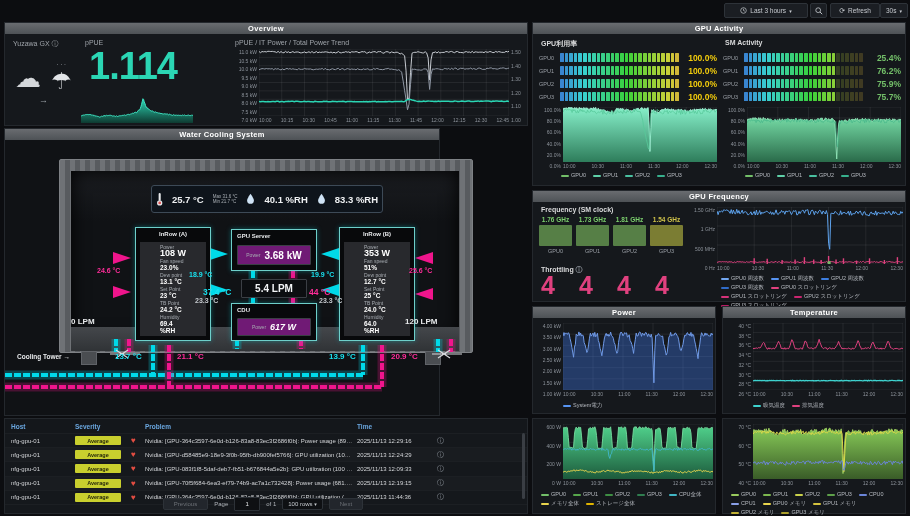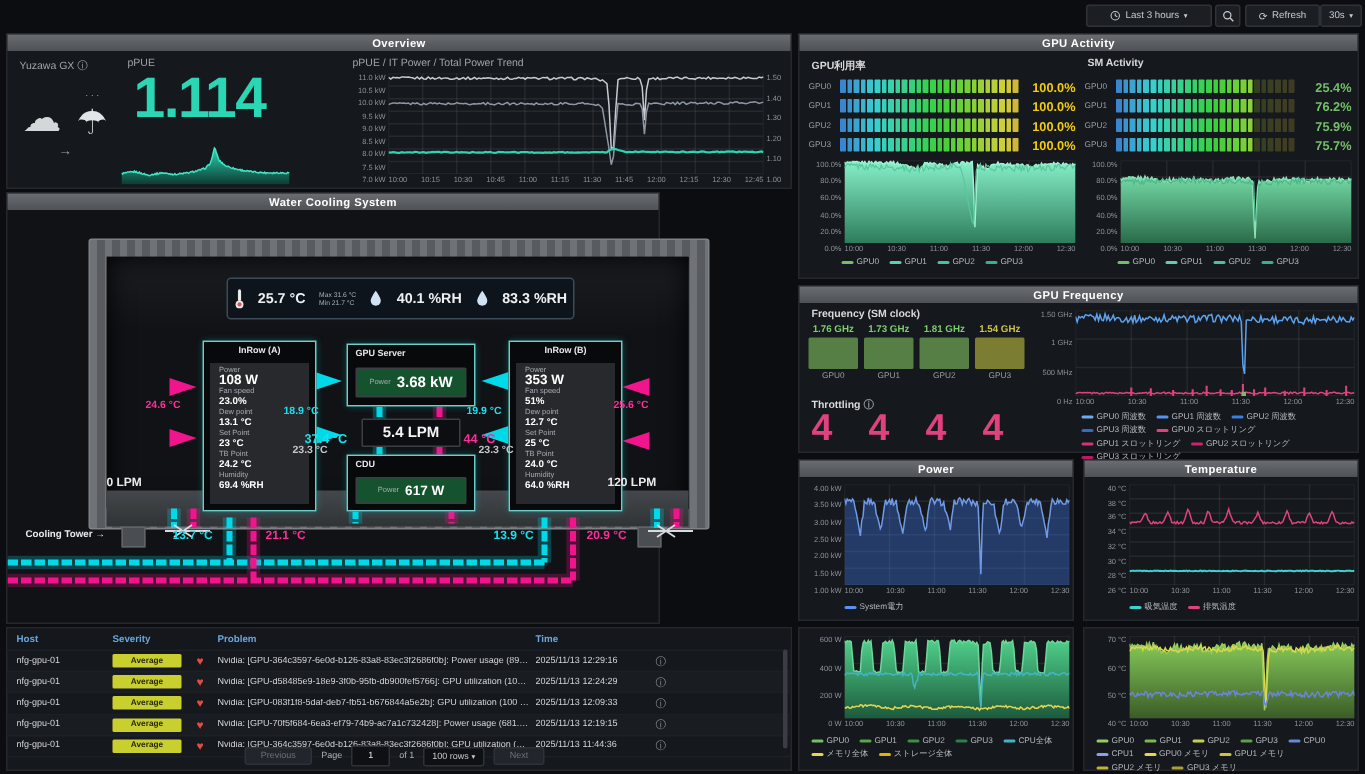--- a/index.html
+++ b/index.html
@@ -47,42 +47,42 @@
   .iinfo{color:#8d939b;font-size:7px;}
   .pgbar{position:absolute;left:0;right:6px;bottom:2px;display:flex;justify-content:center;align-items:center;
          gap:6px;font-size:6px;color:#aeb2b8;}
   .pgbtn{background:#22262c;border:1px solid #2d3238;border-radius:2px;color:#6d7177;padding:2px 10px;}
   .pginput{width:20px;background:#0e1013;border:1px solid #2d3238;color:#e6e8ea;text-align:center;font-size:6px;
            height:10px;border-radius:1px;font-family:"Liberation Sans",sans-serif;}
   .pgsel{background:#0e1013;border:1px solid #2d3238;border-radius:2px;padding:2px 5px;color:#c7cbd0;}
   
   .cab{position:absolute;background:#08090b;border:1px solid #6ecfca;box-shadow:0 0 5px rgba(0,220,230,.35);}
   .cab .ct{font-size:6px;font-weight:bold;text-align:center;color:#e8eaec;padding:3px 0 1px;}
-  .screen{position:absolute;left:4px;right:4px;top:14px;bottom:4px;background:#28292d;padding:2px 6px;overflow:hidden;}
+  .screen{position:absolute;left:4px;right:4px;top:14px;bottom:4px;background:#28292d;padding:2px 20px;overflow:hidden;}
   .kl{display:block;font-size:5px;color:#a6abb1;line-height:6px;}
   .kx{display:block;font-size:6.5px;font-weight:bold;color:#fff;line-height:7px;margin-bottom:1px;}
   .pwv{font-size:9px;}
   .wl{position:absolute;font-size:7px;font-weight:bold;white-space:nowrap;}
   .cold{color:#19e0ee;}.hot{color:#ff2d9a;}.wht{color:#e8eaec;}
   .pc{stroke:#00d9e9;stroke-width:4;fill:none;}
   .pcg{stroke:rgba(0,217,233,.25);stroke-width:9;fill:none;}
   .pp{stroke:#f0158c;stroke-width:4;fill:none;}
   .ppg{stroke:rgba(240,21,140,.25);stroke-width:9;fill:none;}
   .tbtn{position:absolute;height:13px;background:#1b1e23;border:1px solid #2e3339;border-radius:2px;color:#c7cbd0;
         font-size:6.5px;display:flex;align-items:center;justify-content:center;gap:3px;}
   .contframe{position:absolute;background:repeating-linear-gradient(90deg,#6f7276 0 5px,#585b5f 5px 10px);
              border:1px solid #7e8185;border-radius:2px;}
   .continner{position:absolute;background:linear-gradient(#1b1d21,#101215 30%);box-shadow:inset 0 0 18px #000;}
   .contfloor{position:absolute;background:linear-gradient(#44474b,#303336);}
   .leg{position:absolute;width:14px;height:12px;background:#4a4d51;border:1px solid #606368;}
   .sensorbar{position:absolute;background:#0e141b;border:1px solid #3d4a57;border-radius:3px;display:flex;
              align-items:center;justify-content:center;gap:9px;}
   .sensorbar .big{font-size:9.5px;font-weight:bold;color:#eef0f2;}
   .sensorbar .mm{font-size:4.5px;color:#aab0b6;line-height:5.5px;}
-  .pbox{position:absolute;background:#14532d;border:1px solid #3b3f45;border-radius:1px;display:flex;
+  .pbox{position:absolute;background:#701a75;border:1px solid #3b3f45;border-radius:1px;display:flex;
         align-items:center;justify-content:center;gap:4px;}
 </style>
 </head>
 <body>
 
 <div id="root">
 
   <div class="tbtn" style="left:724px;top:3px;width:82px;">
     <svg width="7" height="7" viewBox="0 0 10 10">
         <circle cx="5" cy="5" r="4" fill="none" stroke="#c7cbd0" stroke-width="1"></circle>
@@ -272,21 +272,21 @@
     </div>
 
     <div class="pbox" style="left:236px;top:150px;width:64px;height:17px;background:#0c0e11;">
       <span style="font-size:10px;font-weight:bold;color:#f2f4f6;">5.4 LPM</span>
     </div>
 
     <div class="cab" style="left:226px;top:174px;width:84px;height:36px;">
       <div class="ct" style="text-align:left;padding-left:5px;">CDU</div>
       <div class="pbox" style="left:5px;right:5px;top:14px;bottom:4px;">
         <span class="kl">Power</span>
-        <span style="font-size:9px;font-weight:bold;color:#fff;">617 W</span>
+        <span style="font-size:9px;font-weight:bold;color:#fff;font-style:italic;">617 W</span>
       </div>
     </div>
 
     <div class="cab" style="left:334px;top:98px;width:74px;height:112px;">
       <div class="ct">InRow (B)</div>
       <div class="screen">
         <span class="kl">Power</span>
         <span class="kx pwv">353 W</span>
         <div>
             <span class="kl">Fan speed</span>

